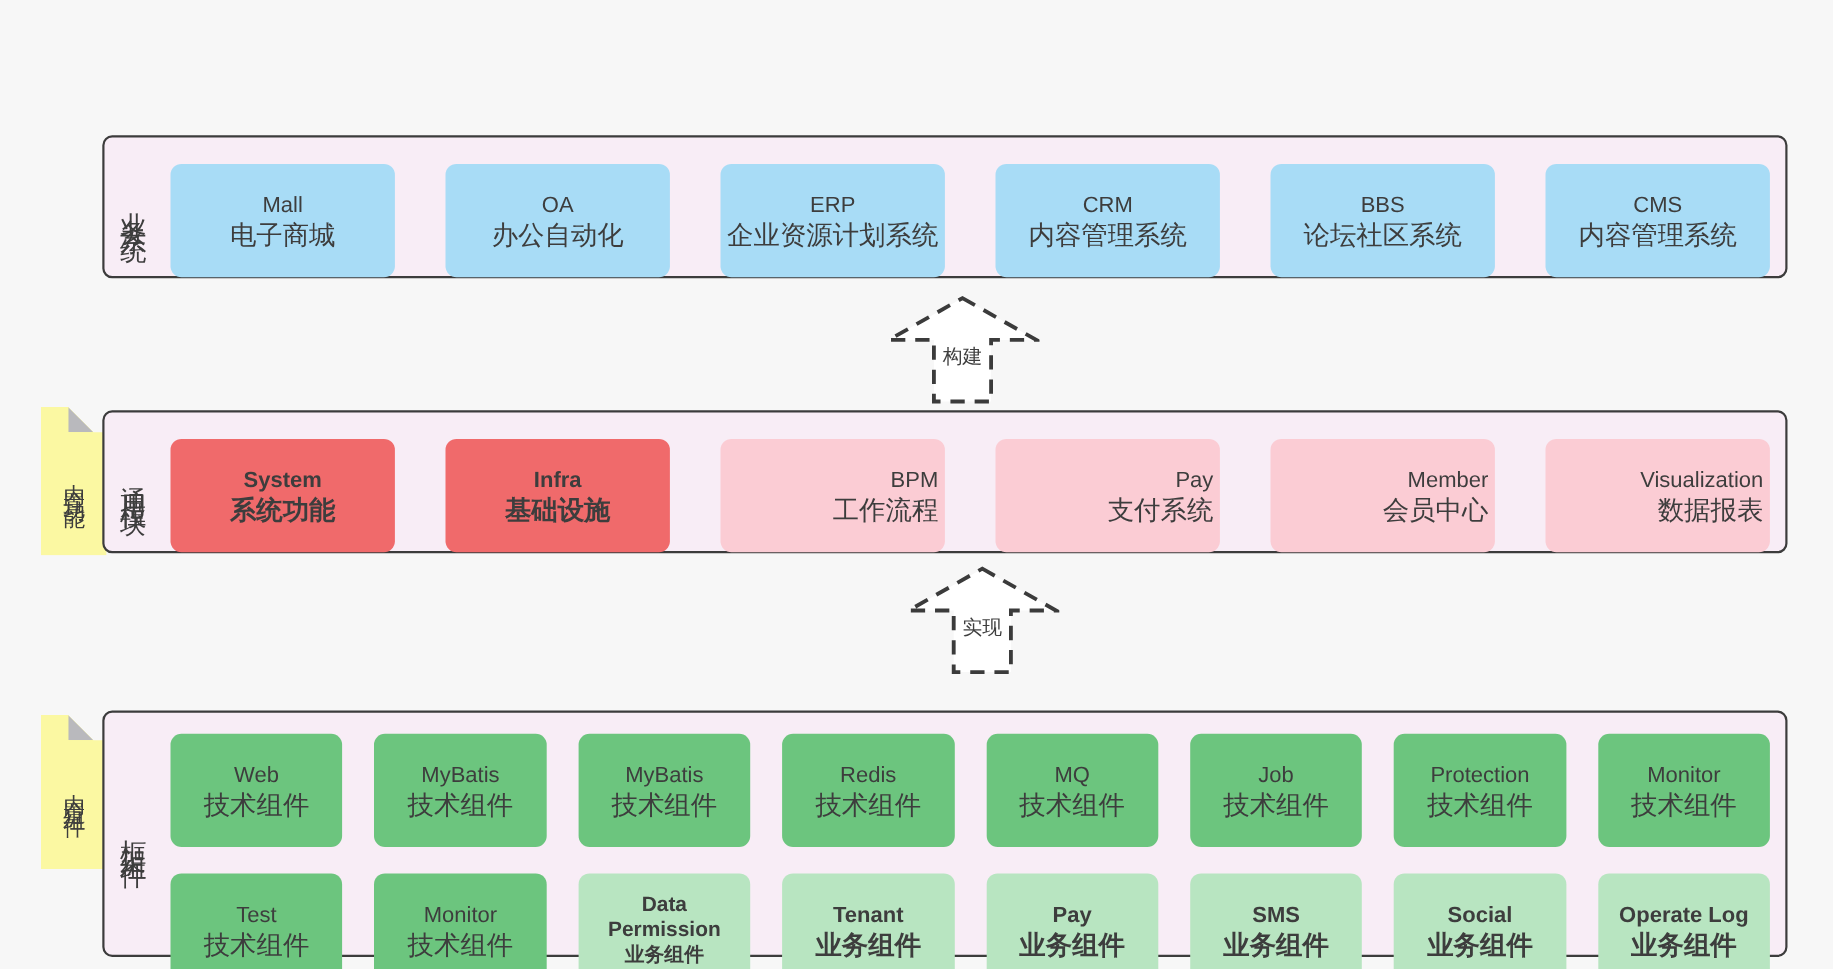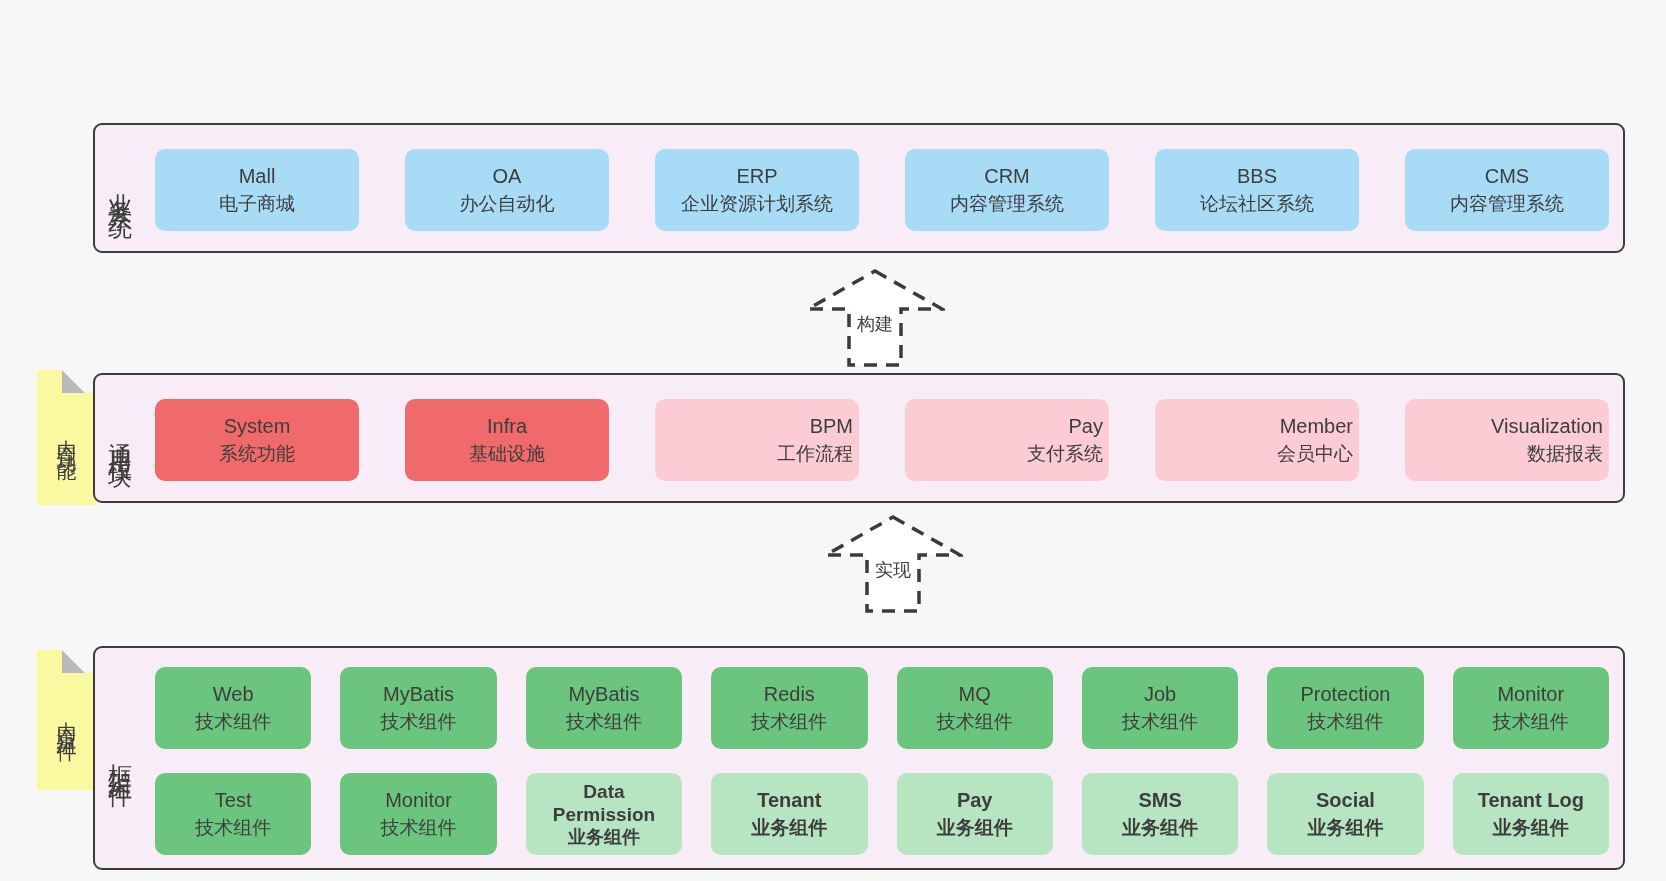--- a/index.html
+++ b/index.html
@@ -25,27 +25,27 @@
     writing-mode:vertical-rl; text-orientation:upright;
     font-size:24px; letter-spacing:7px; line-height:1; white-space:nowrap;
   }
 
   
   .grid { display:grid; margin:24px 14px 0 60px; column-gap:46px; row-gap:24px; }
   .grid-6 { grid-template-columns:repeat(6,1fr); }
   .grid-8 { grid-template-columns:repeat(8,1fr); column-gap:29px; margin-top:19px; }
 
   .box {
-    height:82px; border-radius:10px; box-sizing:border-box; padding:0 6px;
+    height:103px; border-radius:10px; box-sizing:border-box; padding:0 6px;
     display:flex; flex-direction:column; align-items:center; justify-content:center;
     text-align:center; font-size:20px; line-height:27px;
   }
-  .box .desc { font-size:19px; }
+  .box .desc { font-size:24px; }
   .blue   { background:#a8dcf6; }
-  .red    { background:#f06a6b; }
+  .red    { background:#f06a6b;font-weight:bold; }
   .pink   { background:#fbccd4;align-items:flex-end; }
   .gdark  { background:#6cc57e; }
   .glight { background:#b8e5c1;font-weight:bold; }
   .compact { line-height:23px; font-size:19px; }
   .compact .desc { font-size:18px; }
 
   
   .tab {
     position:absolute; left:37px; width:60px; background:#fbf8a2; z-index:0;
     clip-path:polygon(0 0, 25px 0, 48px 23px, 100% 23px, 100% 100%, 0 100%);
@@ -208,19 +208,19 @@
       </div>
       <div class="box glight">
         <span>SMS</span>
         <span class="desc">业务组件</span>
       </div>
       <div class="box glight">
         <span>Social</span>
         <span class="desc">业务组件</span>
       </div>
       <div class="box glight">
-        <span>Tenant Log</span>
+        <span>Operate Log</span>
         <span class="desc">业务组件</span>
       </div>
     </div>
   </section>
 
 </div>
 
 </body></html>

